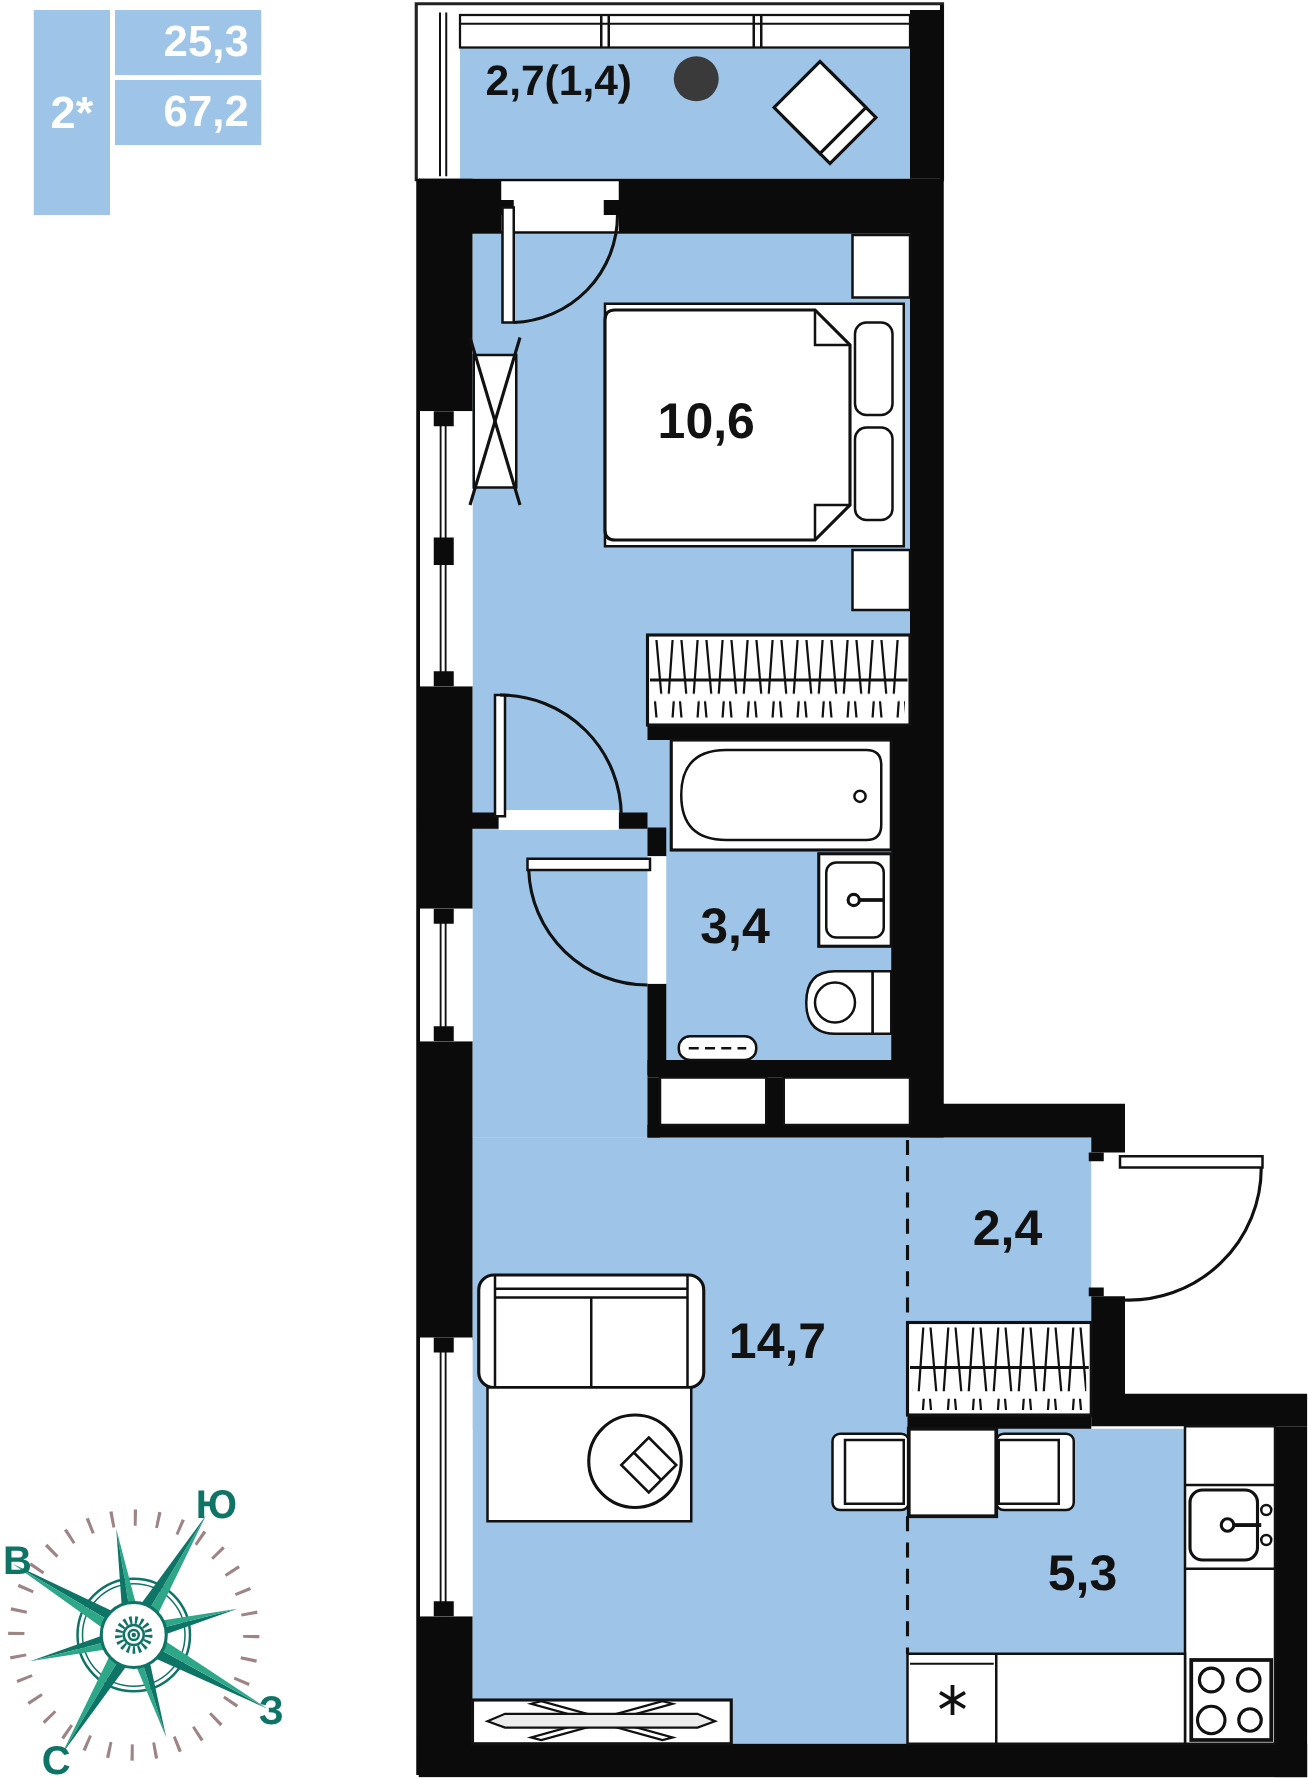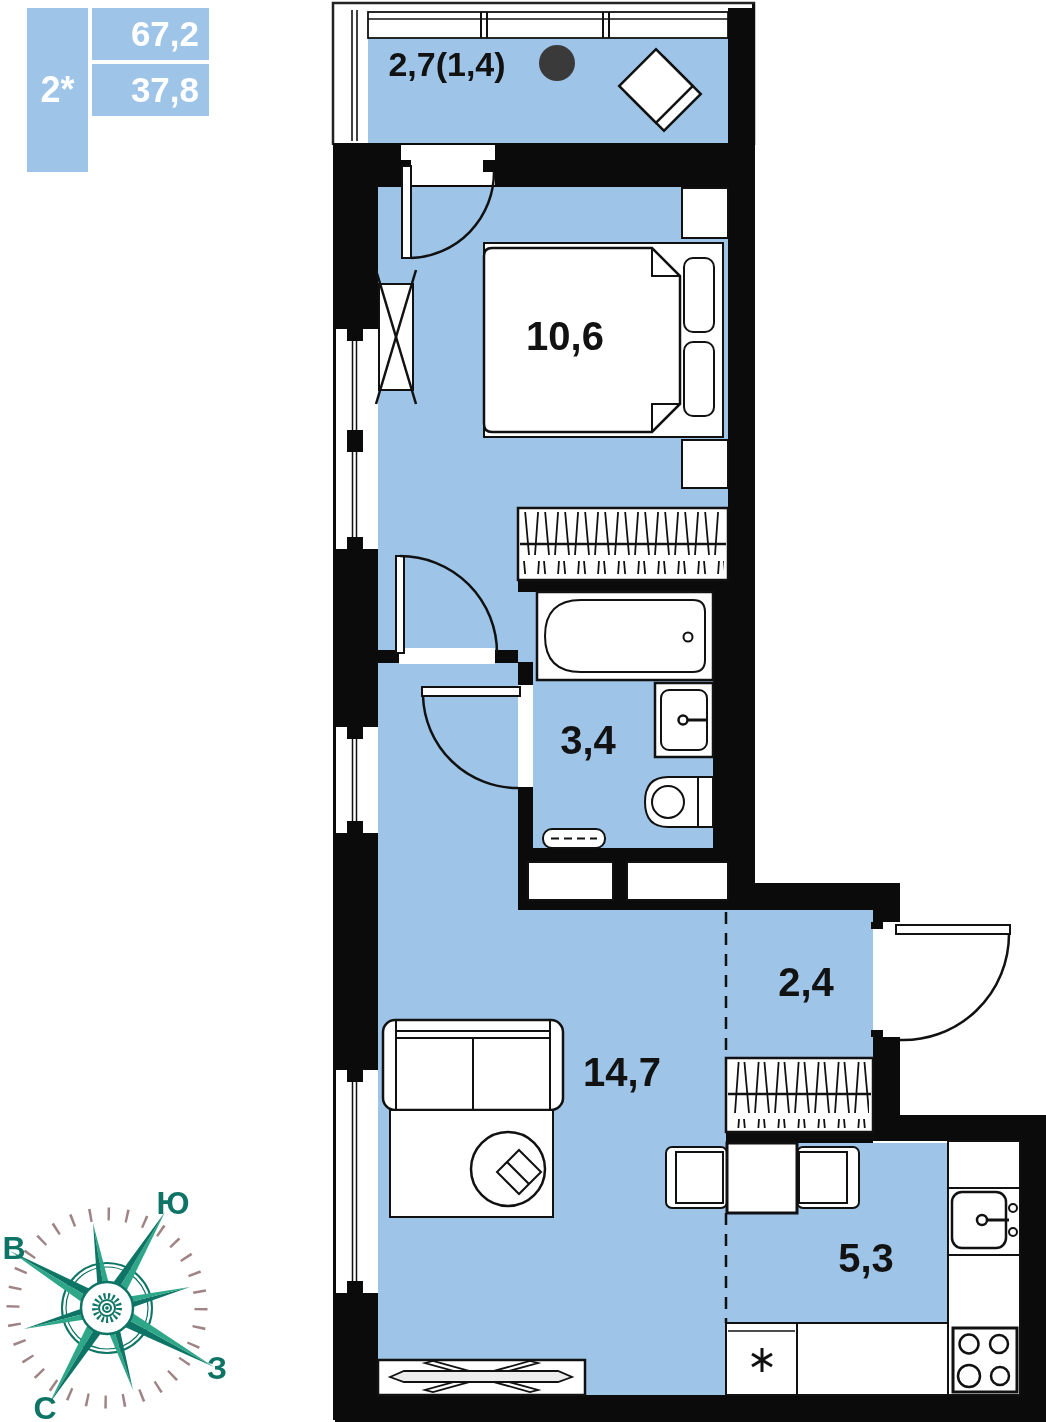--- a/index.html
+++ b/index.html
@@ -17,22 +17,22 @@
   .compass-label{font-size:32px;font-weight:700;fill:#0E7465;}
 </style>
 </head>
 <body>
 
 <div class="canvas">
 
   
   <div class="info-card">
     <div class="info-rooms">2*</div>
+    <div class="info-cell">25,3</div>
     <div class="info-cell">67,2</div>
-    <div class="info-cell">37,8</div>
   </div>
 
   <svg width="1046" height="1422" viewBox="0 0 1046 1422">
     <defs>
       <pattern id="hang" width="20" height="62" patternUnits="userSpaceOnUse">
         <path d="M4 3 L9 59 M15 59 L19 3" stroke="#111" stroke-width="1.8" fill="none"></path>
       </pattern>
     </defs>
 
     <g>

